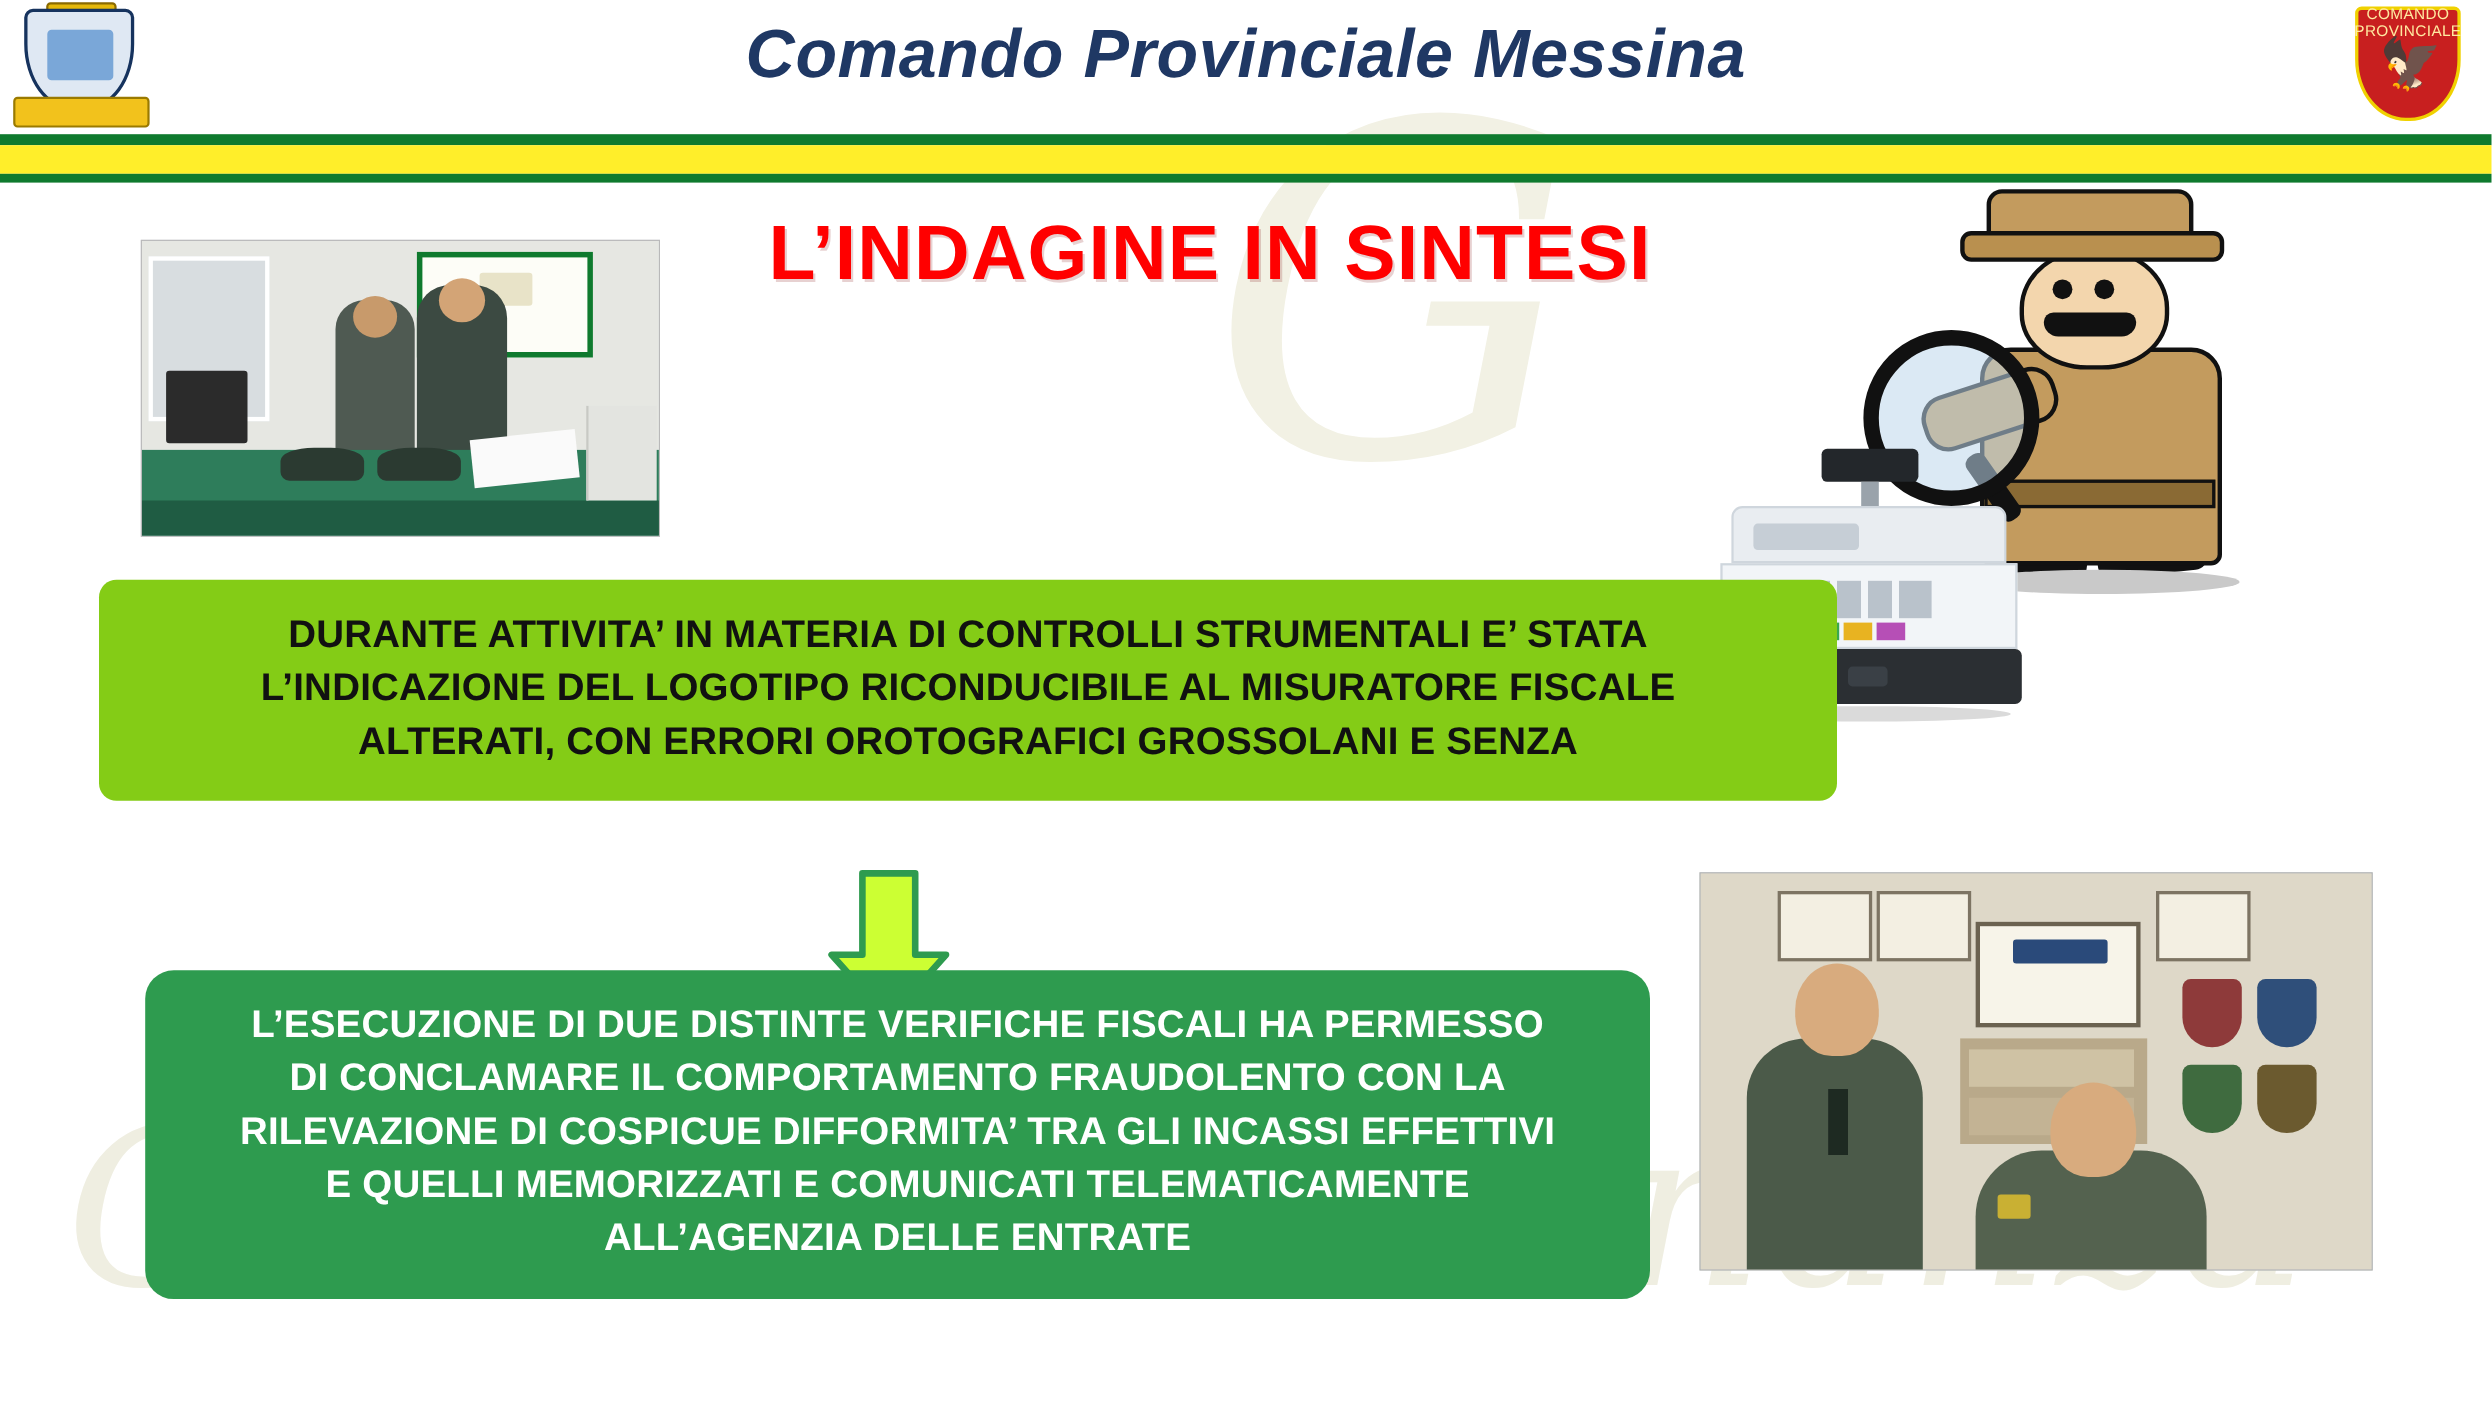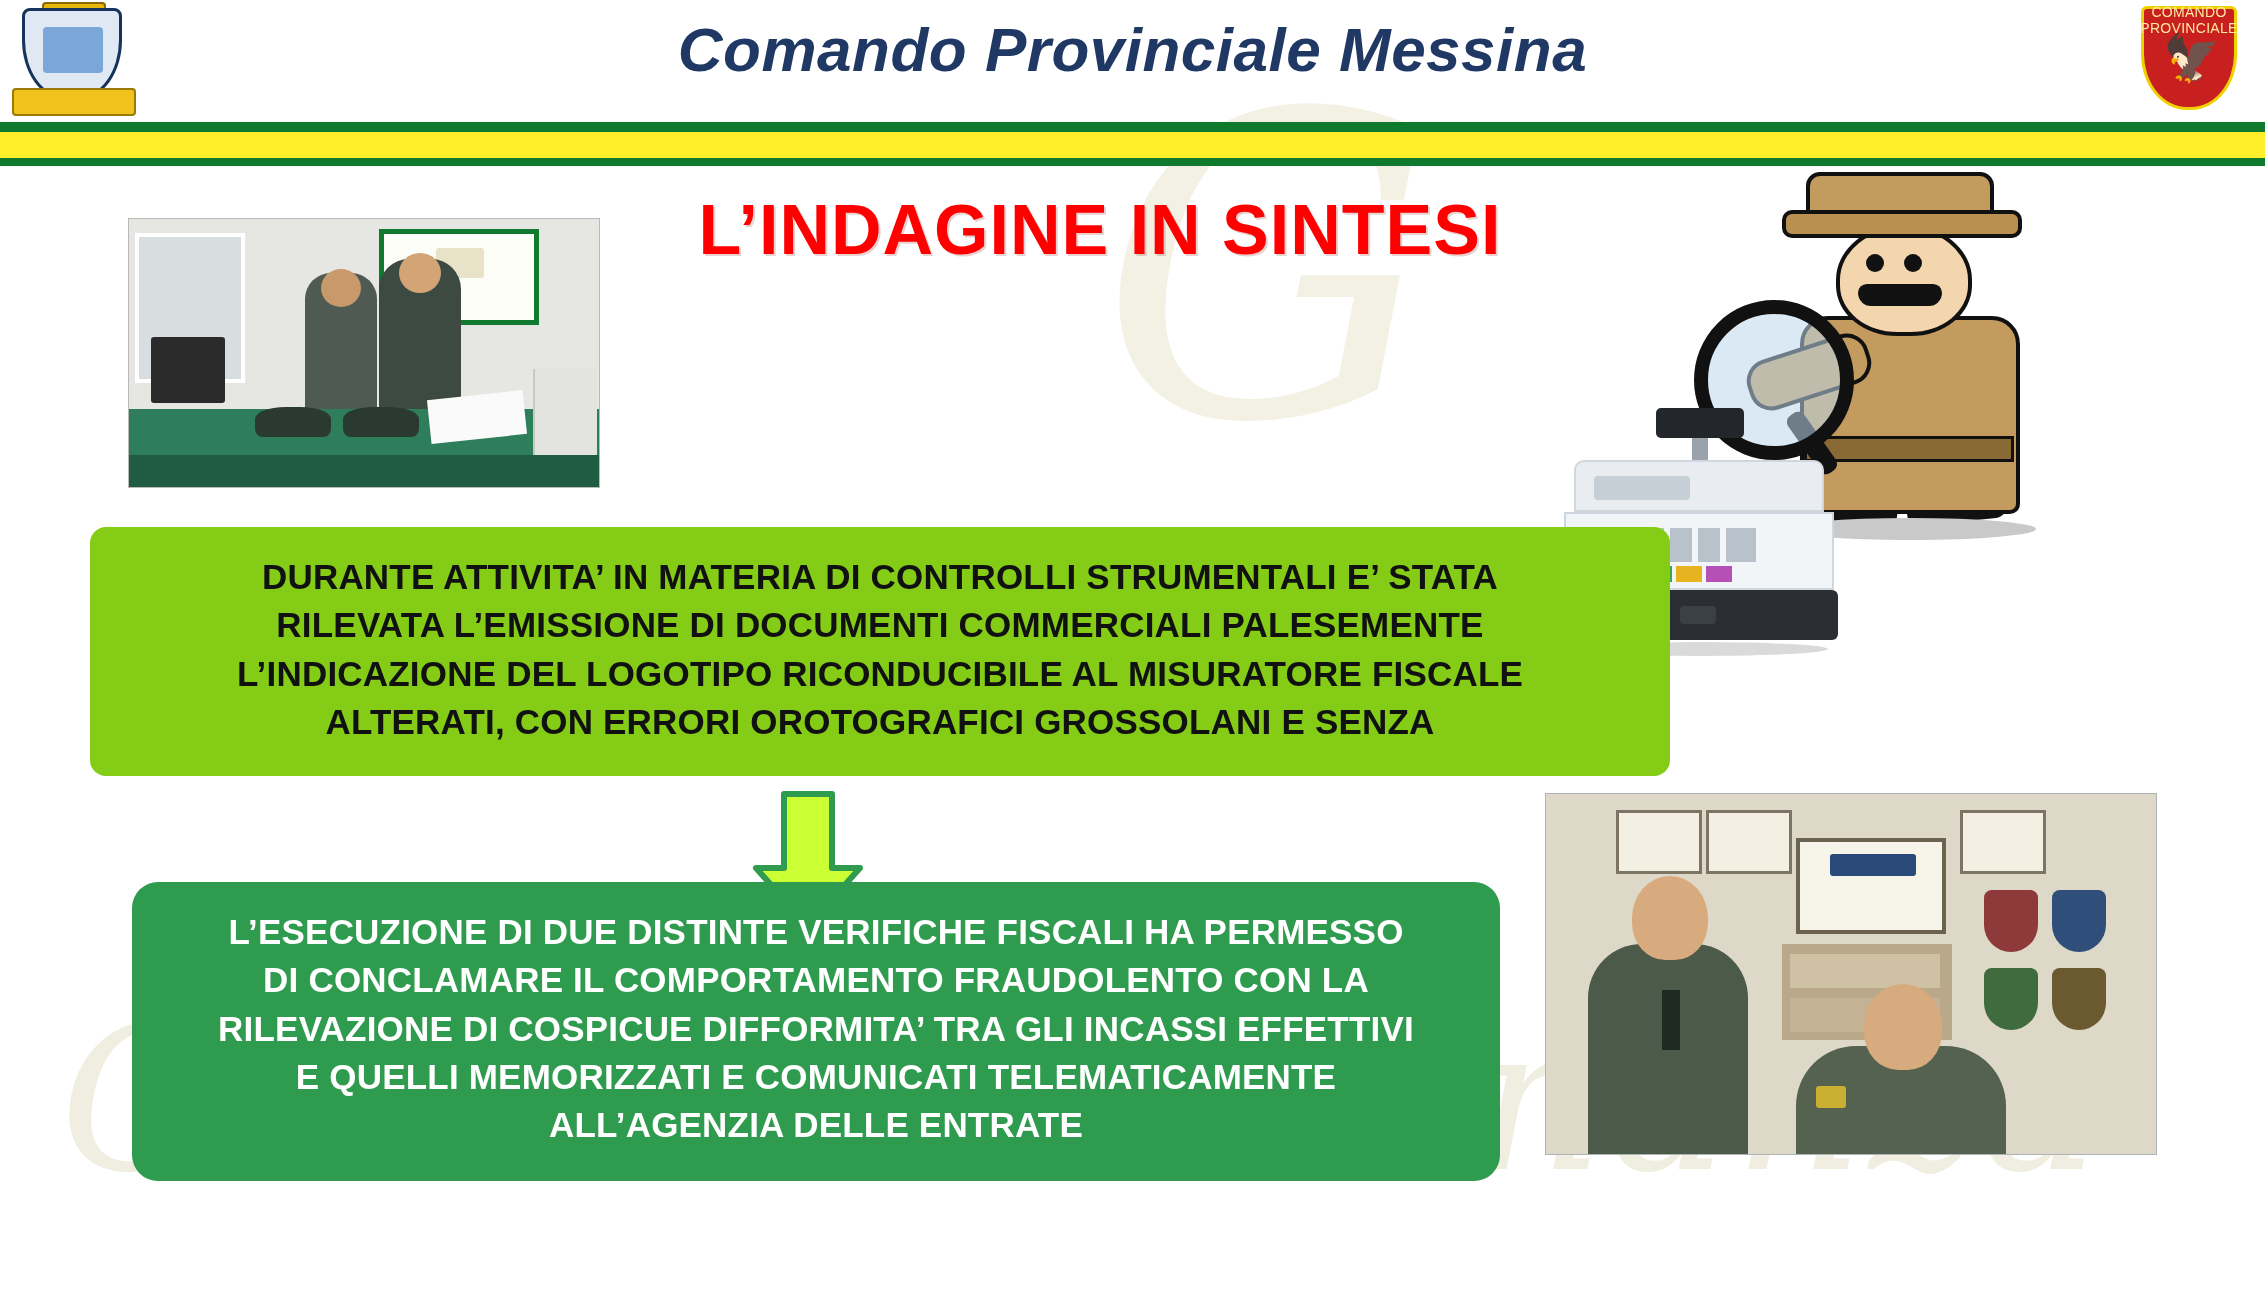--- a/index.html
+++ b/index.html
@@ -414,21 +414,20 @@
     <div class="reg-color">
       <span style="background:#e03a3a"></span><span style="background:#2f7fd1"></span><span style="background:#3aa84e"></span><span style="background:#e8b321"></span><span style="background:#b64fb6"></span>
     </div>
     <div class="reg-base"></div>
     <div class="reg-baseln"></div>
     <div class="reg-shadow"></div>
   </div>
 
   <div class="yellow-box">
     <p>DURANTE ATTIVITA’ IN MATERIA DI CONTROLLI STRUMENTALI E’ STATA</p>
-    <p>RILEVATA L’EMISSIONE DI DOCUMENTI COMMERCIALI PALESEMENTE</p>
     <p>L’INDICAZIONE DEL LOGOTIPO RICONDUCIBILE AL MISURATORE FISCALE</p>
     <p>ALTERATI, CON ERRORI OROTOGRAFICI GROSSOLANI E SENZA</p>
   </div>
 
   <div class="arrow">
     <svg width="120" height="140" viewBox="0 0 120 140" aria-hidden="true">
       <polygon points="36,4 84,4 84,78 112,78 60,136 8,78 36,78" fill="#ccff33" stroke="#2e9b4f" stroke-width="6" stroke-linejoin="round"></polygon>
     </svg>
   </div>
 

